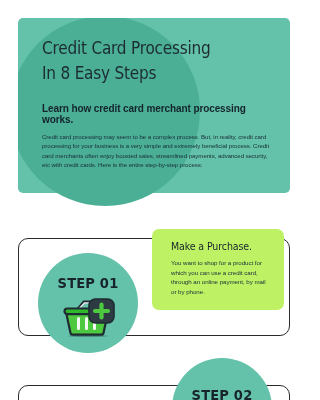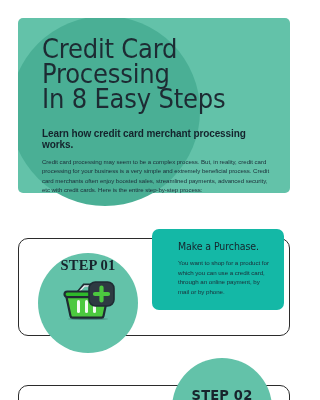--- a/index.html
+++ b/index.html
@@ -42,21 +42,21 @@
     z-index:1;
   }
   #hero-inner {
     position:absolute;
     left:24px; top:18px;
     width:228px;
     z-index:3;
   }
   #hero-title {
     font-family:"DejaVu Sans Condensed","Liberation Sans", sans-serif;
-    font-size:27px;
+    font-size:17px;
     line-height:25px;
     font-weight:400;
     color:#1d2b33;
     letter-spacing:-0.2px;
     white-space:pre-line;
   }
   #hero-subtitle {
     margin-top:17px;
     font-size:10px;
     font-weight:bold;
@@ -101,39 +101,39 @@
     left:172px; top:358px;
     width:100px; height:100px;
   }
   .step-label {
     font-family:"DejaVu Sans Condensed","Liberation Sans", sans-serif;
     font-size:14.5px;
     font-weight:bold;
     color:#17242c;
     letter-spacing:0.2px;
   }
-  #step1-circle .step-label { margin-top:4px;font-family:Liberation Serif, serif; }
+  #step1-circle .step-label { margin-top:22px; }
   #step2-circle .step-label { margin-top:29px; }
 
   
   .basket-icon {
     margin-top:2px;
     width:56px; height:44px;
     position:relative;
   }
 
   
   #info-box {
     position:absolute;
     left:152px; top:229px;
     width:132px; height:81px;
-    background:#14b8a6;
+    background:#bef264;
     border-radius:7px;
     z-index:6;
-    padding:11px 13px 0 26px;
+    padding:11px 13px 0 19px;
   }
   #info-title {
     font-family:"DejaVu Sans Condensed","Liberation Sans", sans-serif;
     font-size:10.5px;
     font-weight:400;
     color:#16242c;
     letter-spacing:-0.1px;
   }
   #info-body {
     margin-top:6px;

